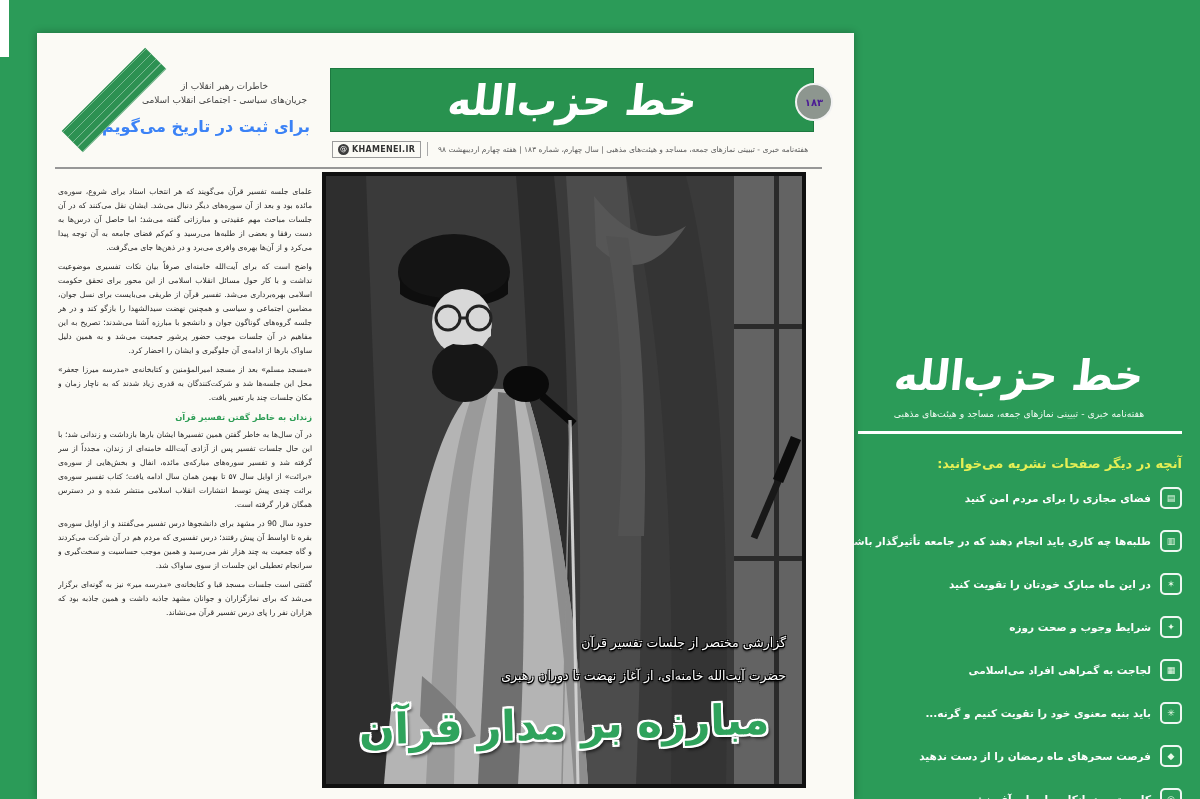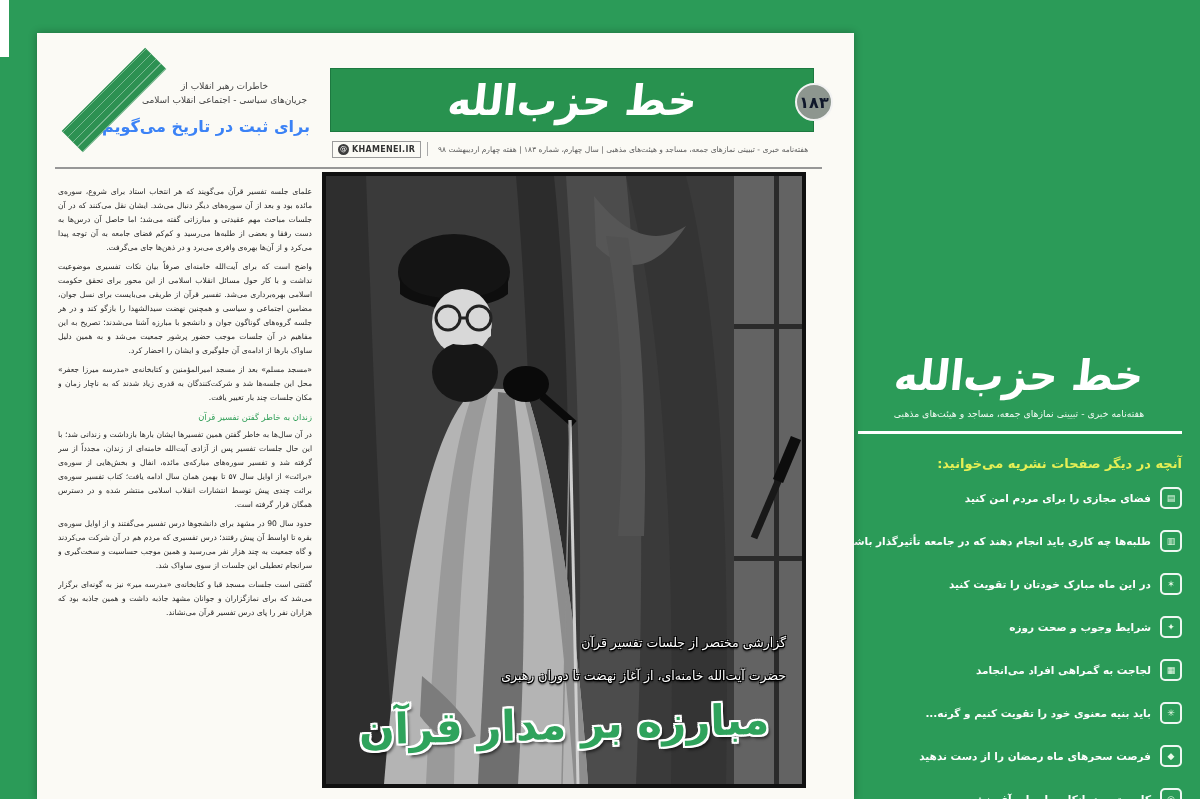--- a/index.html
+++ b/index.html
@@ -23,42 +23,42 @@
   .kicker-title{position:absolute;left:63px;top:84px;width:210px;
           direction:rtl;font-size:16px;font-weight:bold;color:#3b82f6;}
 
   
   .masthead{position:absolute;left:293px;top:35px;width:482px;height:62px;
             background:#28924f;display:flex;align-items:center;justify-content:center;
             border:1px solid #1d7940;}
   .masthead-logo{color:#fff;font-size:40px;font-weight:bold;direction:rtl;
             transform:skewX(-6deg) scaleY(1.05);letter-spacing:-2px;white-space:nowrap;}
   .issue-badge{position:absolute;left:758px;top:50px;width:34px;height:34px;border-radius:50%;
-            background:#8d968f;border:2px solid #f2f2f2;color:#0f172a;font-size:16px;font-weight:bold;
+            background:#8d968f;border:2px solid #f2f2f2;color:#4c1d95;font-size:10px;font-weight:bold;
             display:flex;align-items:center;justify-content:center;z-index:3;}
 
   
   .info-row{position:absolute;left:295px;top:105px;width:480px;height:22px;
             display:flex;direction:rtl;align-items:center;gap:6px;}
   .info-text{flex:1;text-align:center;font-size:7.5px;color:#5c5c5c;white-space:nowrap;overflow:hidden;}
   .info-sep{width:1px;height:14px;background:#aaa;}
   .handle-box{display:flex;align-items:center;gap:3px;border:1px solid #9b9b9b;
             padding:2px 5px;direction:ltr;}
   .handle-circle{width:11px;height:11px;border-radius:50%;background:#3c3c3c;color:#fff;
             font-size:7px;line-height:11px;text-align:center;}
   .handle-text{font-size:8px;font-weight:bold;color:#333;letter-spacing:.3px;}
 
   .top-rule{position:absolute;left:18px;top:134px;width:767px;height:2px;background:#979797;}
 
   
   .article{position:absolute;left:21px;top:152px;width:254px;height:612px;overflow:hidden;
            direction:rtl;text-align:justify;font-size:7.6px;line-height:14px;color:#262626;
            letter-spacing:.1px;}
   .article p{margin:0 0 5px;}
-  .article p.sub{color:#2f9e57;font-weight:normal;font-size:8.4px;margin:3px 0 4px;}
+  .article p.sub{color:#2f9e57;font-weight:bold;font-size:8.4px;margin:3px 0 4px;}
 
   
   .photo{position:absolute;left:285px;top:139px;width:476px;height:608px;
          border:4px solid #101010;background:#1c1c1c;}
   .photo svg{position:absolute;left:0;top:0;width:100%;height:100%;display:block;}
   .photo-captions{position:absolute;left:12px;right:16px;top:450px;direction:rtl;
          text-align:right;color:#fff;font-weight:normal;font-size:12.5px;line-height:33px;
          text-shadow:-1px -1px 0 #000,1px -1px 0 #000,-1px 1px 0 #000,1px 1px 0 #000,0 2px 2px #000;}
   .photo-title{position:absolute;left:0;right:0;top:524px;text-align:center;direction:rtl;
          font-size:42px;font-weight:bold;color:#2fa35c;transform:rotate(-1.5deg);
@@ -121,21 +121,21 @@
           <span class="sb-icon">
             <i>✦</i>
           </span>
           <span class="sb-label">شرایط وجوب و صحت روزه</span>
         </div>
 
         <div class="sb-item">
           <span class="sb-icon">
             <i>▦</i>
           </span>
-          <span class="sb-label">لجاجت به گمراهی افراد می‌انجامد</span>
+          <span class="sb-label">لجاجت به گمراهی افراد می‌اسلامی</span>
         </div>
 
         <div class="sb-item">
           <span class="sb-icon">
             <i>✳</i>
           </span>
           <span class="sb-label">باید بنیه معنوی خود را تقویت کنیم و گرنه...</span>
         </div>
 
         <div class="sb-item">

